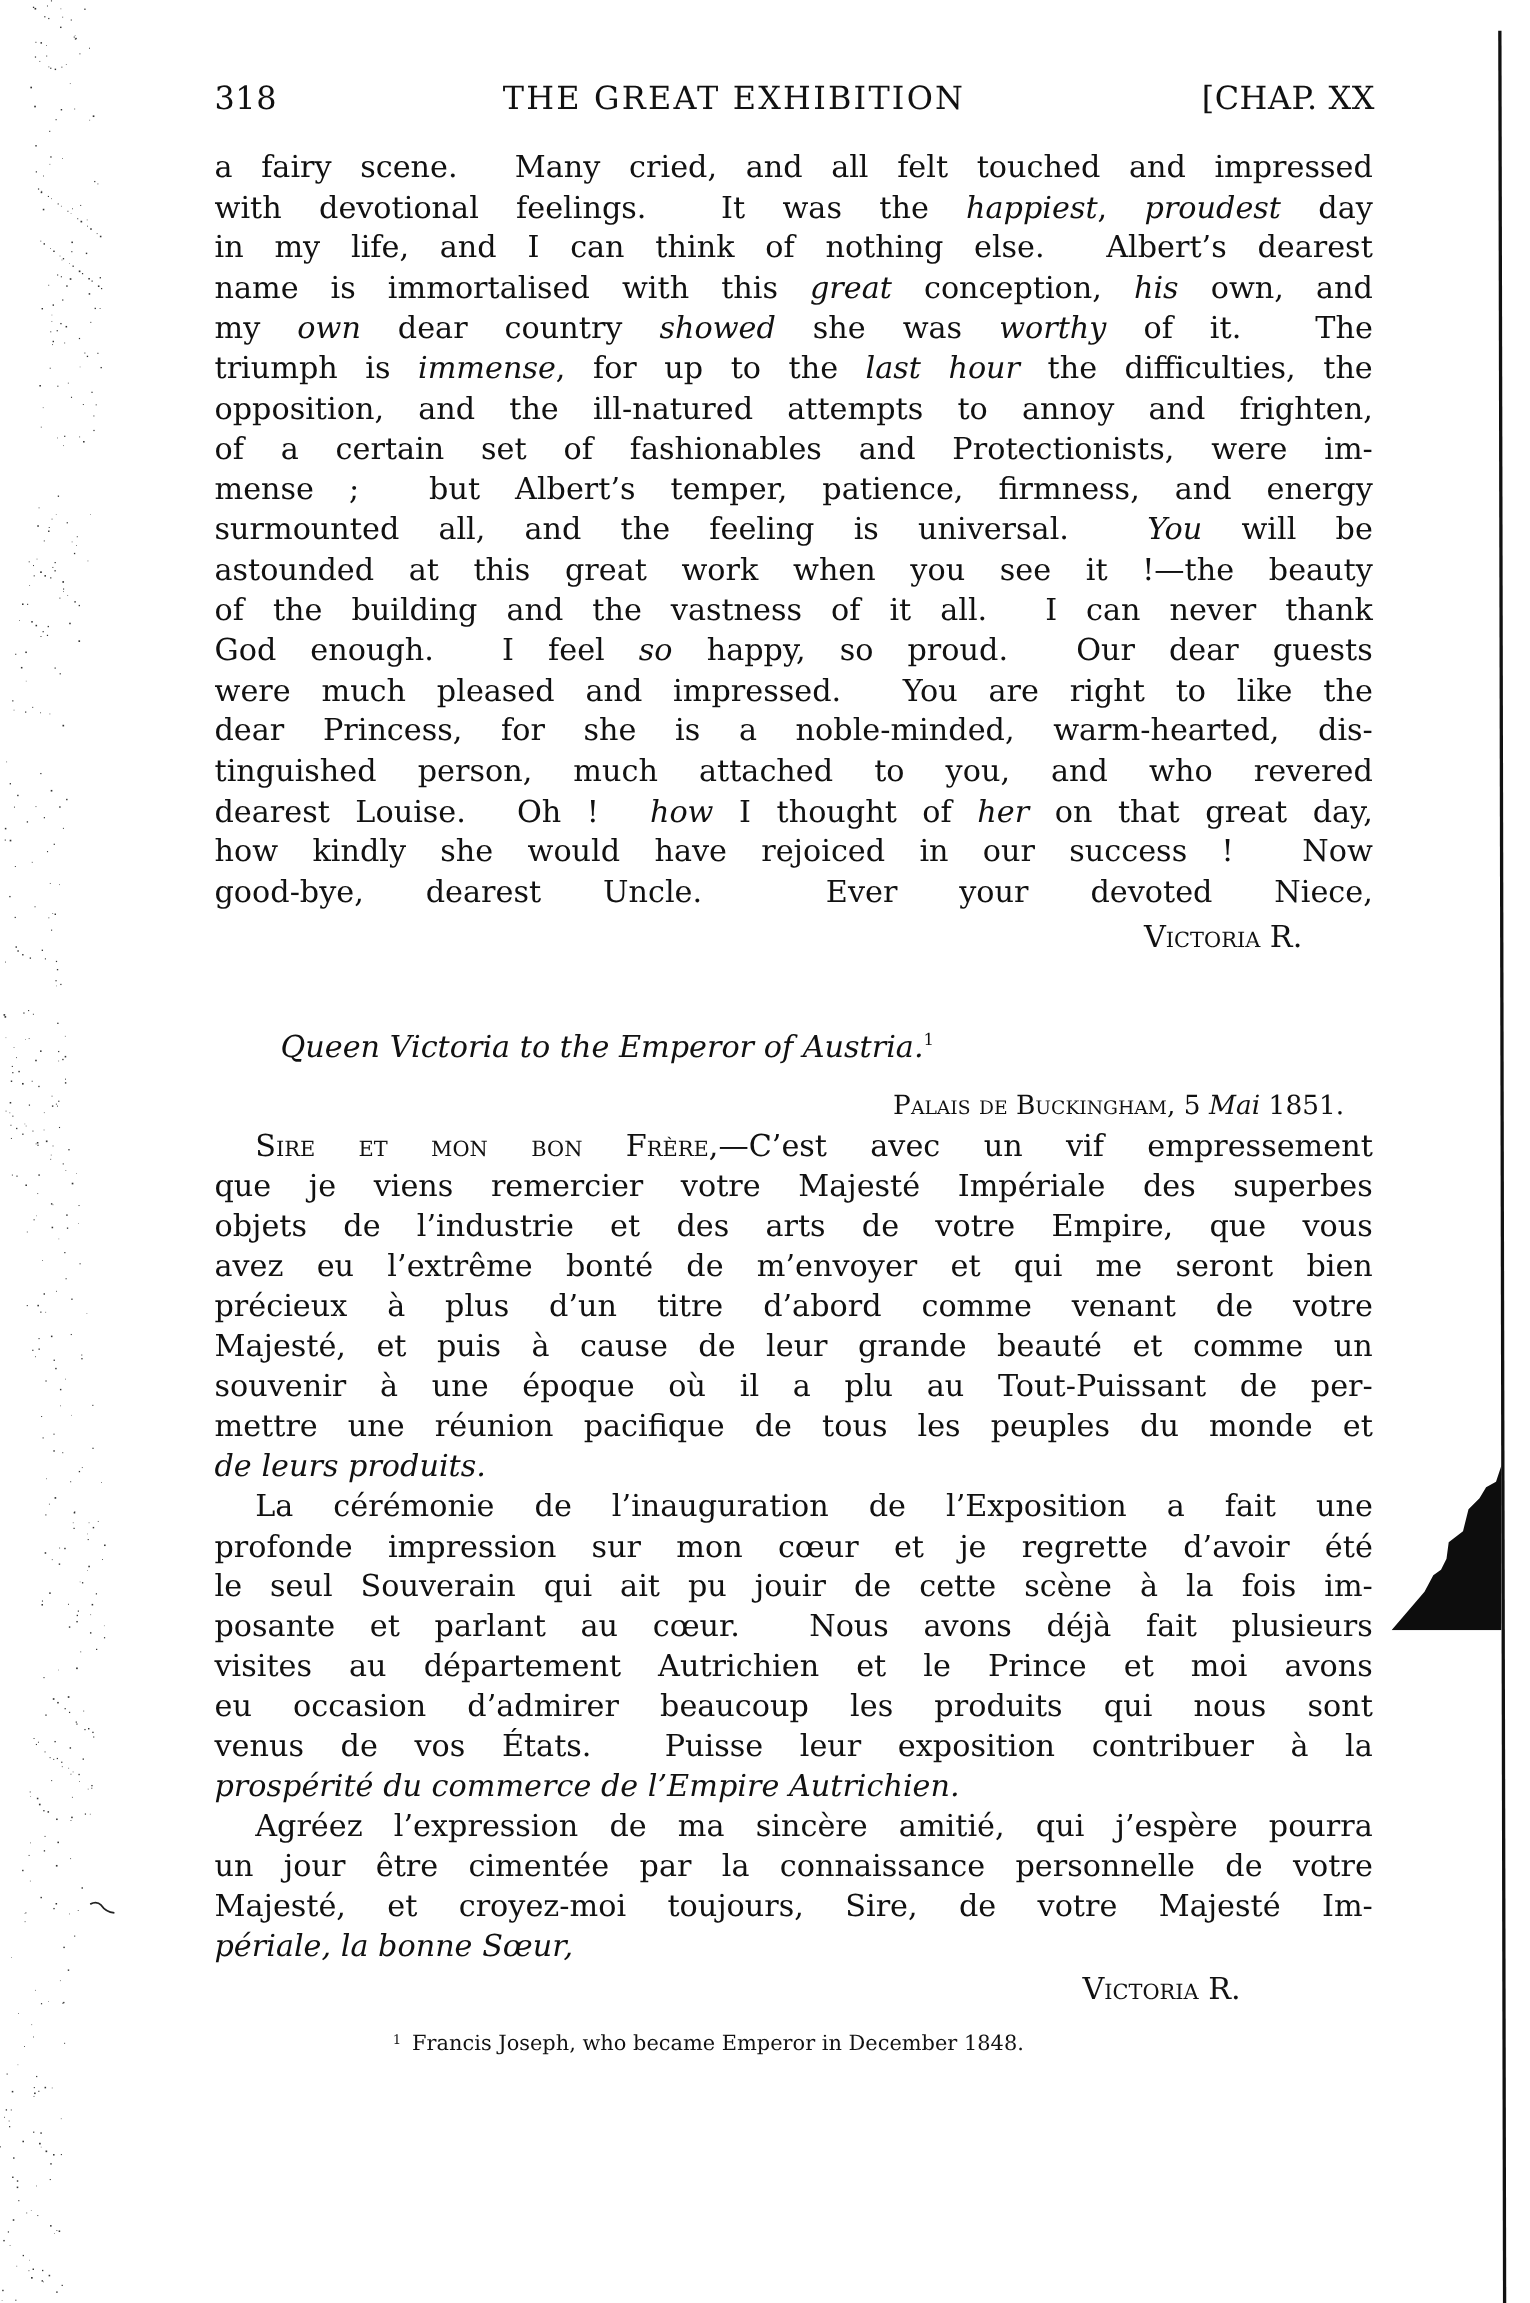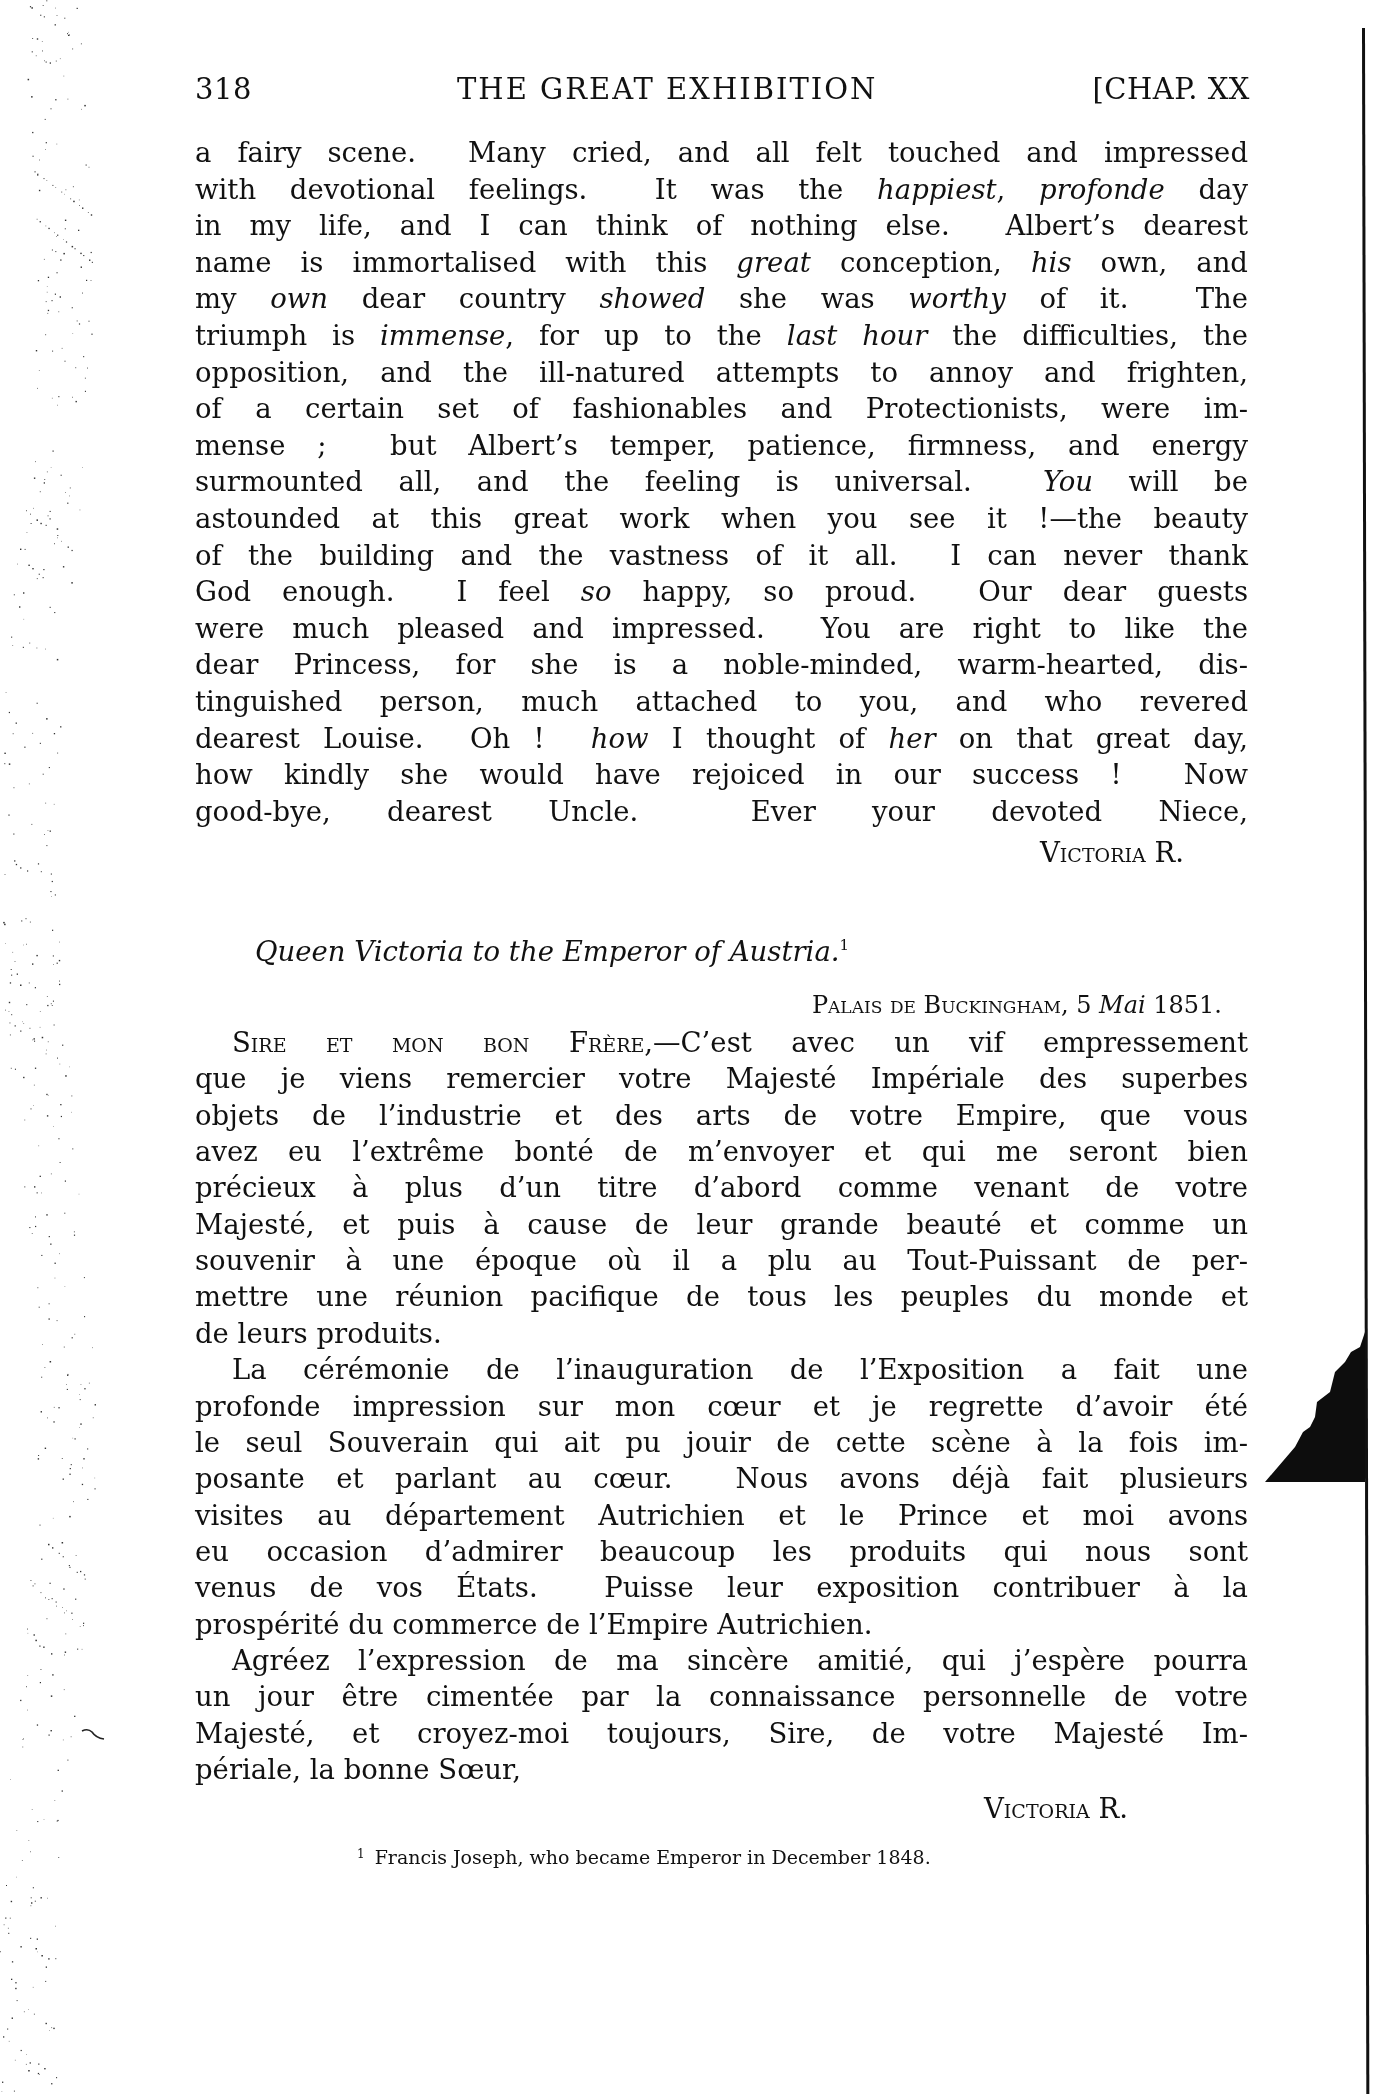--- a/index.html
+++ b/index.html
@@ -11,21 +11,21 @@
     .hdr { position: absolute; top: 72px; left: 195px; width: 1055px; height: 40px;
            font-size: 29px; letter-spacing: 0.5px; }
     .hdr .pn { position: absolute; left: 0; top: 0; }
     .hdr .ti { position: absolute; left: 262px; top: 0; letter-spacing: 2px; }
     .hdr .ch { position: absolute; right: 0; top: 0; }
     .sc { font-variant: small-caps; }
 
     
     .ln { position: absolute; left: 195px; width: 1053px; font-size: 27.5px; line-height: 36px;
           white-space: nowrap; text-align: justify; text-align-last: justify; }
-    .ln.last { text-align: right; text-align-last: left; }
+    .ln.last { text-align: right; text-align-last: left; font-style: italic; }
     .ln.ind { left: 232px; width: 1016px; }
     .ln i, .ln em { font-style: italic; }
 
     .sig { position: absolute; font-size: 27.5px; line-height: 36px; white-space: nowrap; font-variant: small-caps; }
 
     .title { position: absolute; left: 195px; width: 1053px; top: 925px; 
              font-size: 27.5px; font-style: italic; line-height: 40px; padding-left: 60px; box-sizing: border-box; }
     .title sup { font-size: 15px; font-style: normal; vertical-align: 11px; }
 
     .dateline { position: absolute; right: 169px; top: 990px; font-size: 24px; line-height: 30px;
@@ -578,21 +578,21 @@
   </svg>
 
   <div class="hdr">
     <span class="pn">318</span>
     <span class="ti">THE GREAT EXHIBITION</span>
     <span class="ch">[CHAP. XX</span>
   </div>
 
   <div id="letter1">
       <div class="ln" style="top: 134px;"><span>a fairy scene.&nbsp; Many cried, and all felt touched and impressed</span></div>
-      <div class="ln" style="top: 170.6px;"><span>with devotional feelings.&nbsp; It was the </span><i>happiest</i><span>, </span><i>profonde</i><span> day</span></div>
+      <div class="ln" style="top: 170.6px;"><span>with devotional feelings.&nbsp; It was the </span><i>happiest</i><span>, </span><i>proudest</i><span> day</span></div>
       <div class="ln" style="top: 207.2px;"><span>in my life, and I can think of nothing else.&nbsp; Albert’s dearest</span></div>
       <div class="ln" style="top: 243.8px;"><span>name is immortalised with this </span><i>great</i><span> conception, </span><i>his</i><span> own, and</span></div>
       <div class="ln" style="top: 280.4px;"><span>my </span><i>own</i><span> dear country </span><i>showed</i><span> she was </span><i>worthy</i><span> of it.&nbsp; The</span></div>
       <div class="ln" style="top: 317px;"><span>triumph is </span><i>immense</i><span>, for up to the </span><i>last hour</i><span> the difficulties, the</span></div>
       <div class="ln" style="top: 353.6px;"><span>opposition, and the ill-natured attempts to annoy and frighten,</span></div>
       <div class="ln" style="top: 390.2px;"><span>of a certain set of fashionables and Protectionists, were im-</span></div>
       <div class="ln" style="top: 426.8px;"><span>mense ;&nbsp; but Albert’s temper, patience, firmness, and energy</span></div>
       <div class="ln" style="top: 463.4px;"><span>surmounted all, and the feeling is universal.&nbsp; </span><i>You</i><span> will be</span></div>
       <div class="ln" style="top: 500px;"><span>astounded at this great work when you see it !—the beauty</span></div>
       <div class="ln" style="top: 536.6px;"><span>of the building and the vastness of it all.&nbsp; I can never thank</span></div>

